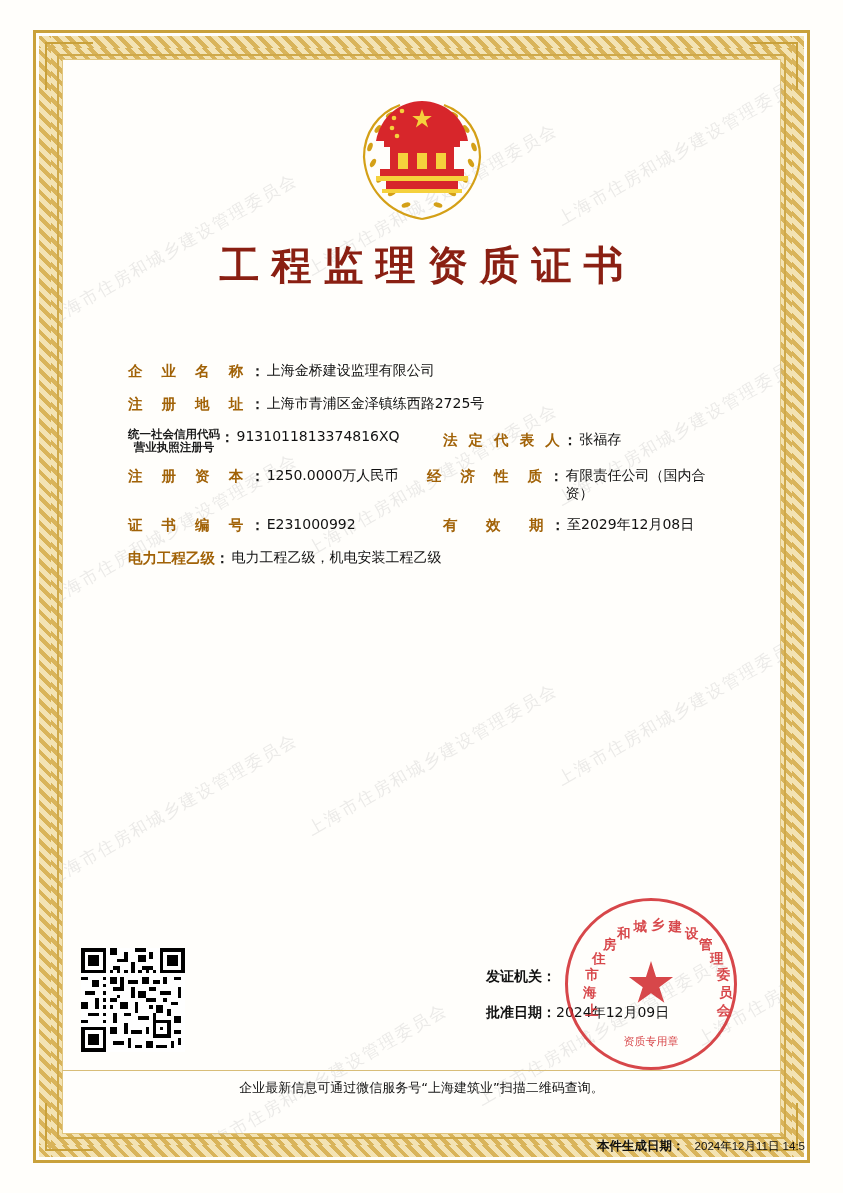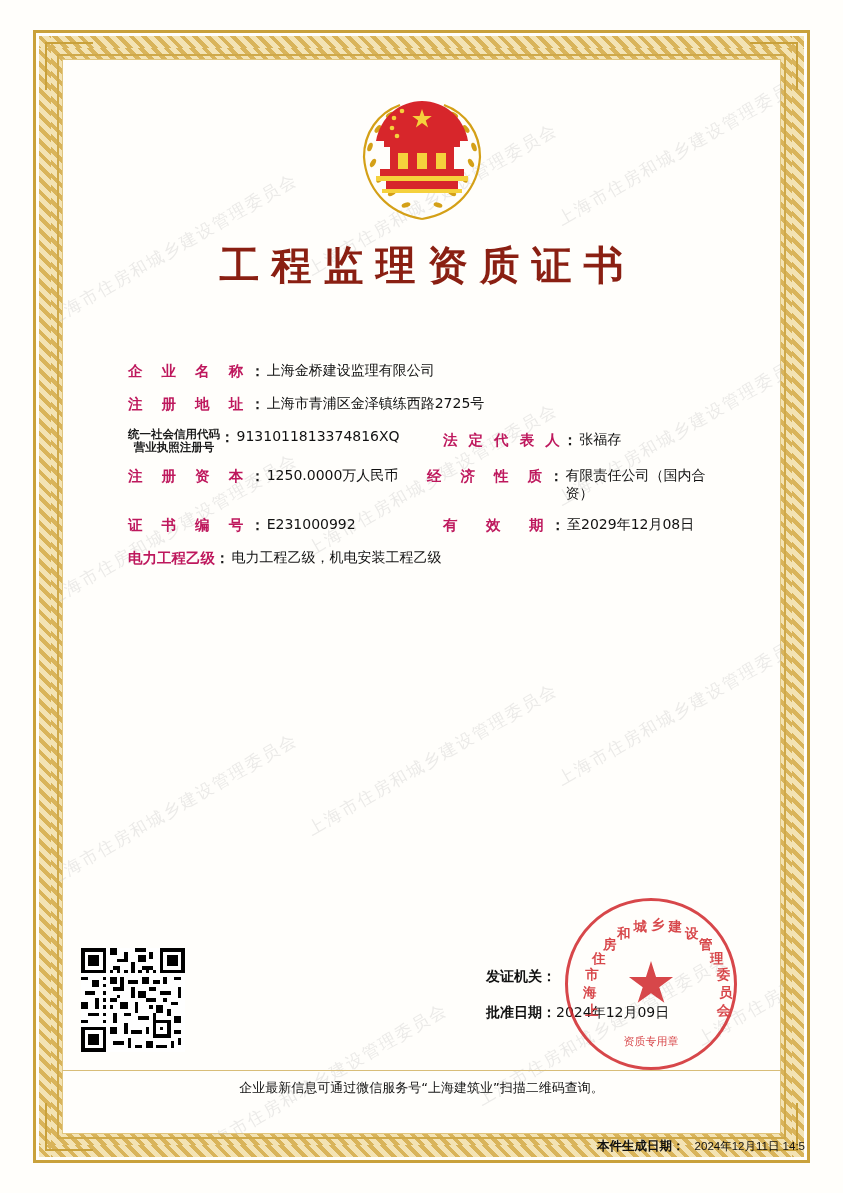--- a/index.html
+++ b/index.html
@@ -137,21 +137,21 @@
     min-height: 20px;
   }
   .col {
     display: flex;
     align-items: flex-start;
   }
   .col.left { width: 315px; }
   .lbl {
     font-weight: bold;
     font-size: 14.5px;
-    color: #be185d;
+    color: #a16207;
     white-space: nowrap;
     font-family: "DejaVu Sans", sans-serif;
   }
   .lbl.w4 { letter-spacing: 7px; }
   .lbl.w-none { letter-spacing: 0px; }
   .colon { font-weight: bold; margin-right: 2px; }
   .val {
     font-size: 14px;
     color: #111;
     font-family: "DejaVu Sans", sans-serif;

